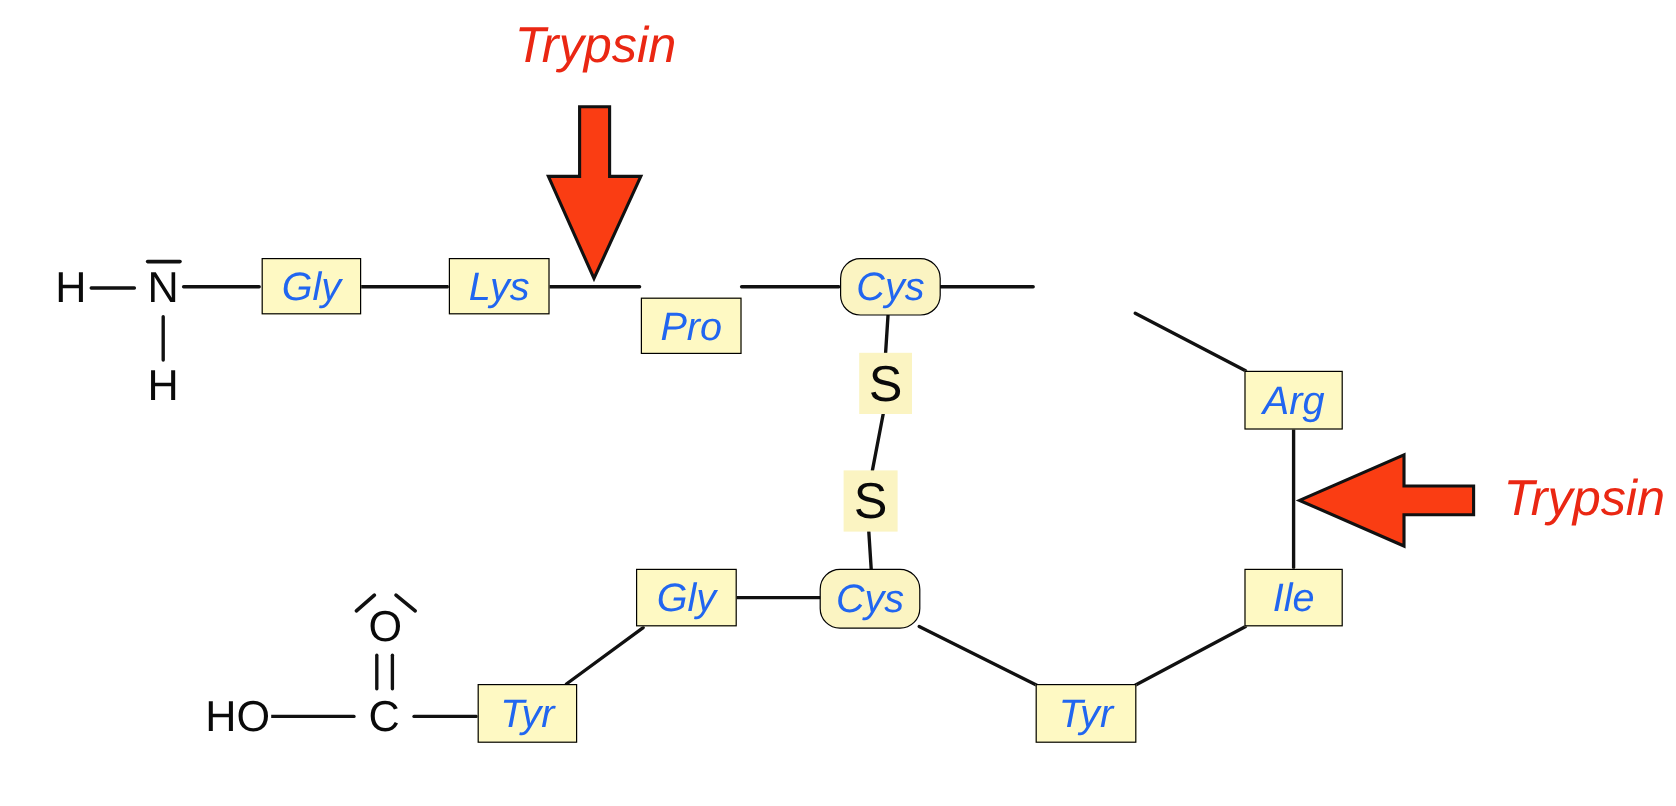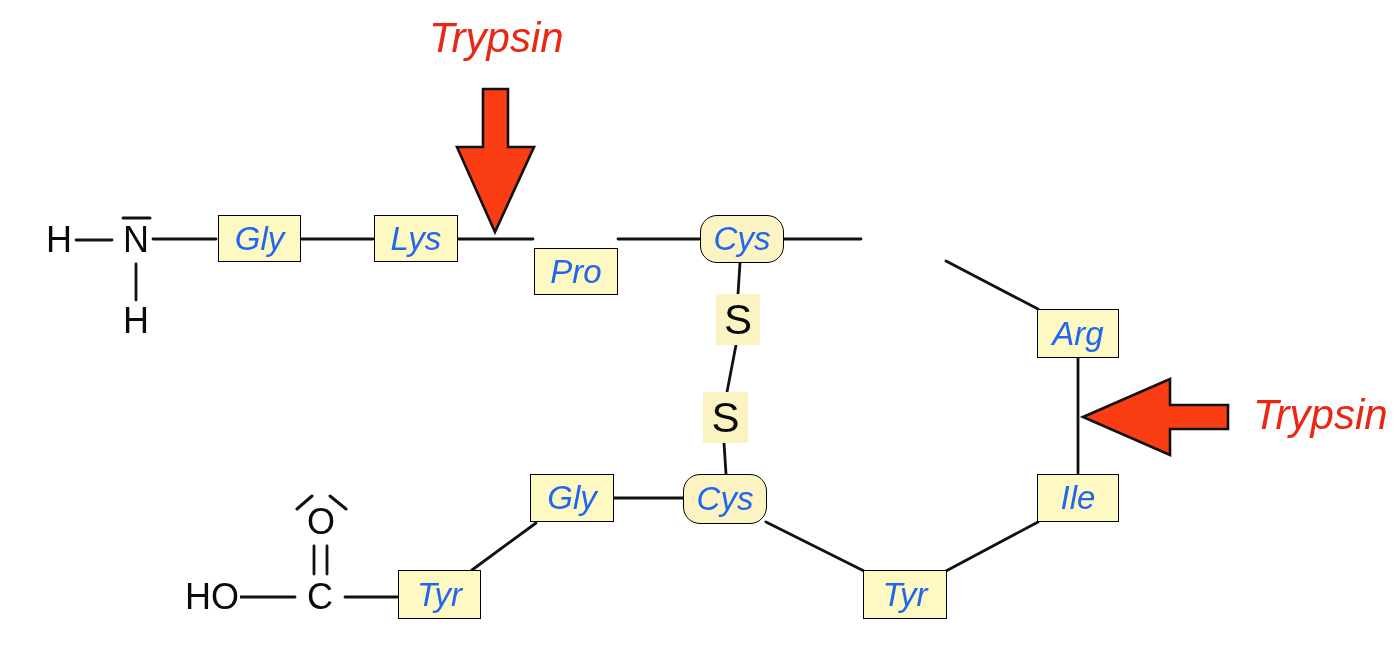--- a/index.html
+++ b/index.html
@@ -128,20 +128,20 @@
   <div class="residue" style="left:530px;top:474px;width:84px;height:48px;">
       <span>Gly</span>
     </div>
   <div class="residue" style="left:398px;top:570px;width:83px;height:49px;">
       <span>Tyr</span>
     </div>
 
   <div class="satom" style="left:716px;top:294px;width:44px;height:51px;">S</div>
   <div class="satom" style="left:703px;top:392px;width:45px;height:51px;">S</div>
 
-  <div class="atom" style="left:184px;top:578px;width:56px;height:38px;">HO</div>
+  <div class="atom" style="left:170px;top:578px;width:56px;height:38px;">HO</div>
   <div class="atom" style="left:306px;top:578px;width:28px;height:38px;">C</div>
   <div class="atom" style="left:307px;top:503px;width:28px;height:38px;">O</div>
 
   <div class="enzyme" style="left:429px;top:14px;">Trypsin</div>
   <div class="enzyme" style="left:1253px;top:391px;">Trypsin</div>
 
 </div>
 
 </body></html>

